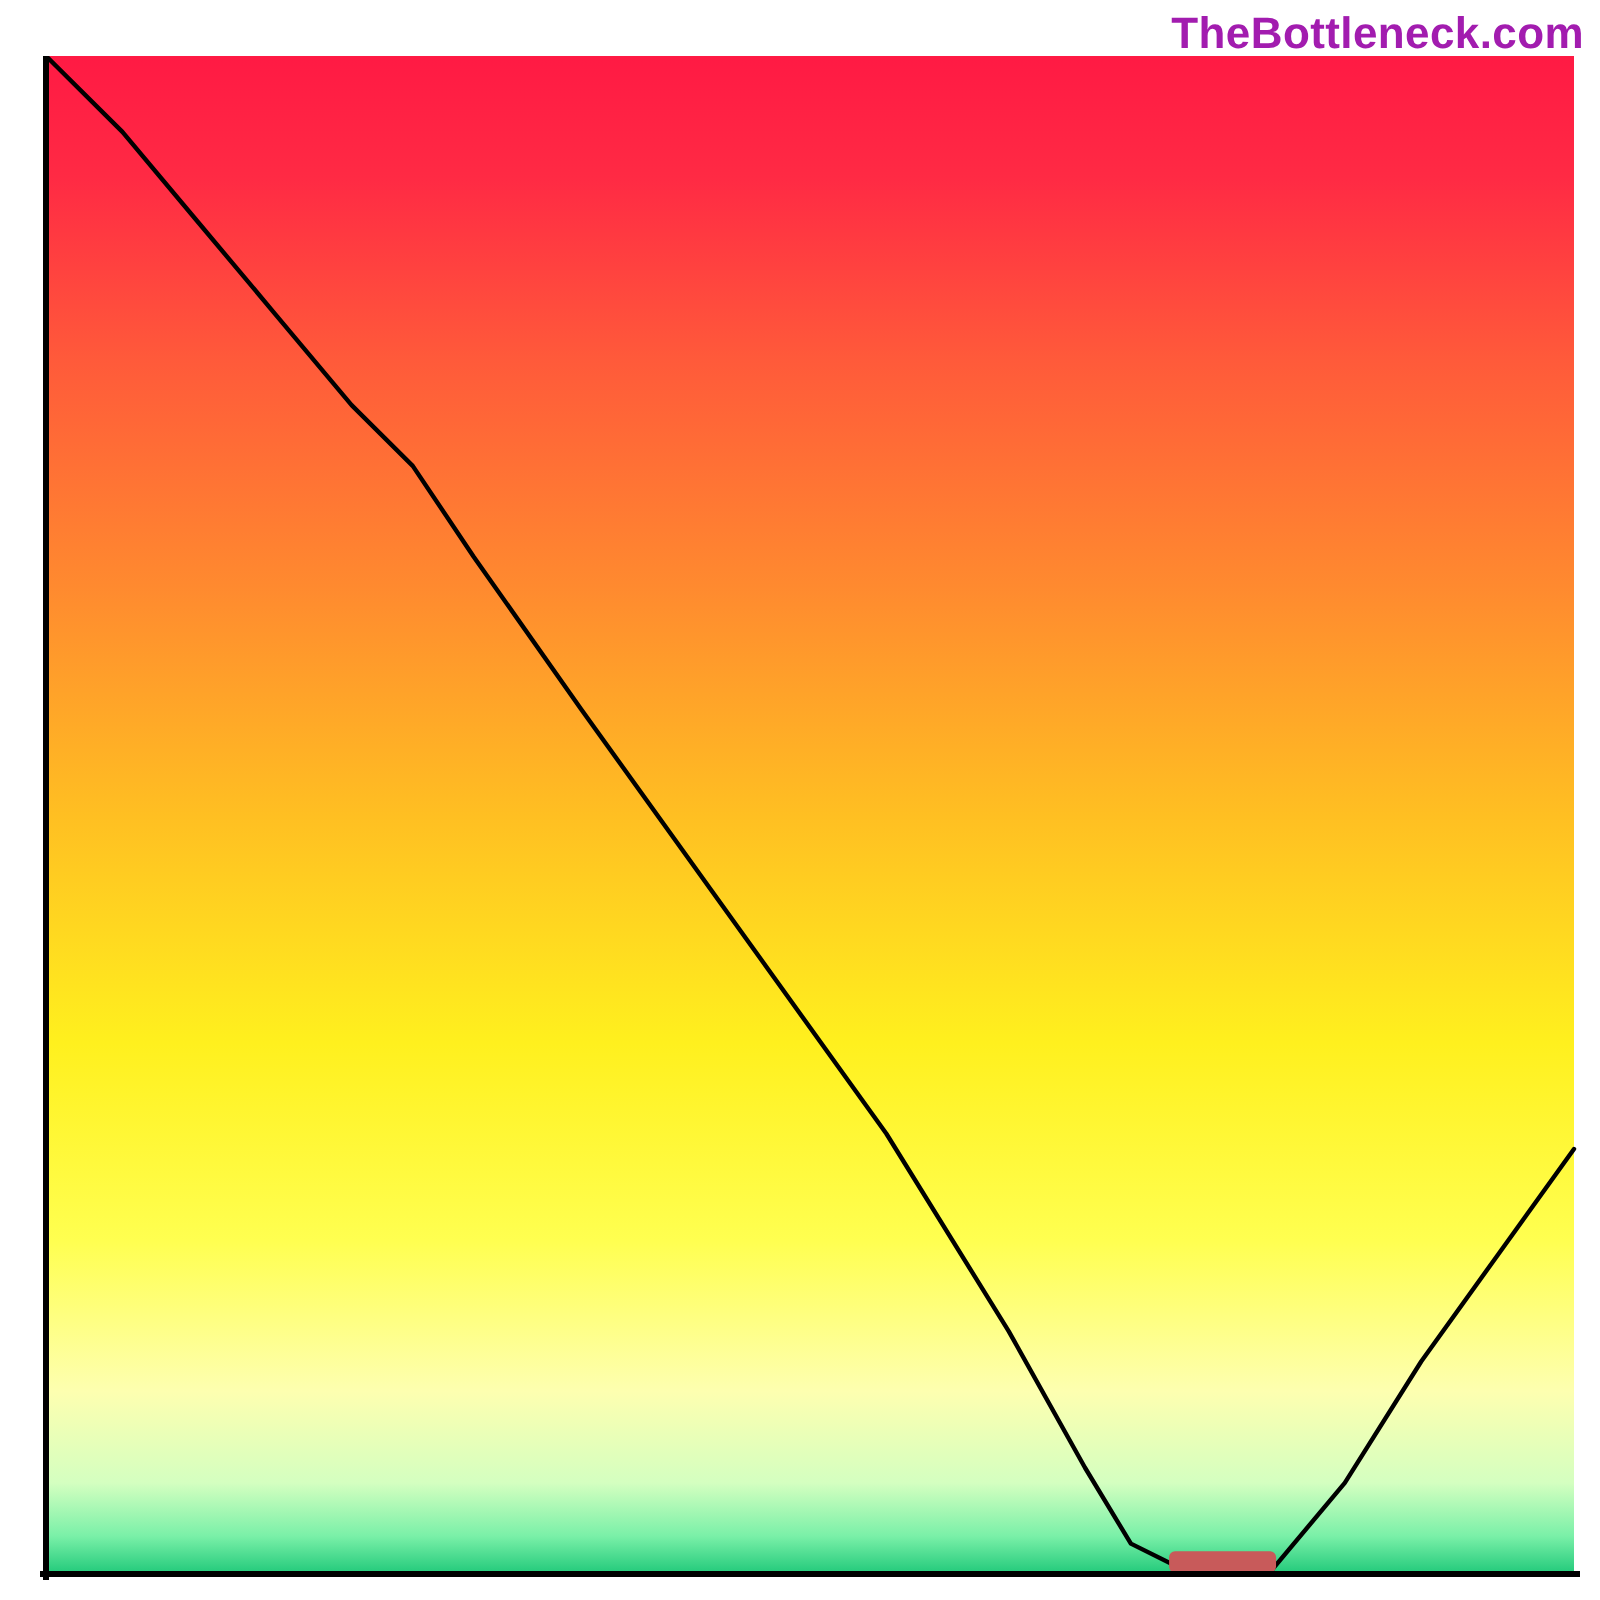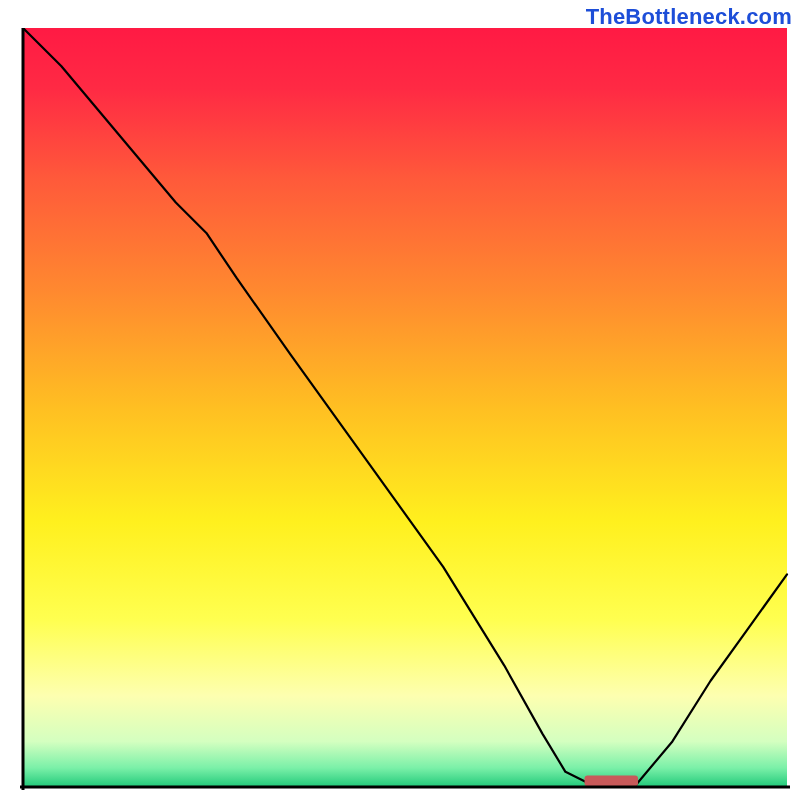--- a/index.html
+++ b/index.html
@@ -10,21 +10,21 @@
     background: #ffffff;
     font-family: Arial, Helvetica, sans-serif;
     position: relative;
   }
   .watermark {
     position: absolute;
     top: 4px;
     right: 8px;
     font-size: 22px;
     font-weight: 600;
-    color: #1d4ed8;
+    color: #a21caf;
     letter-spacing: 0.2px;
     z-index: 10;
   }
   .plot-area {
     position: absolute;
     left: 20px;
     top: 28px;
     width: 770px;
     height: 762px;
     box-sizing: border-box;

